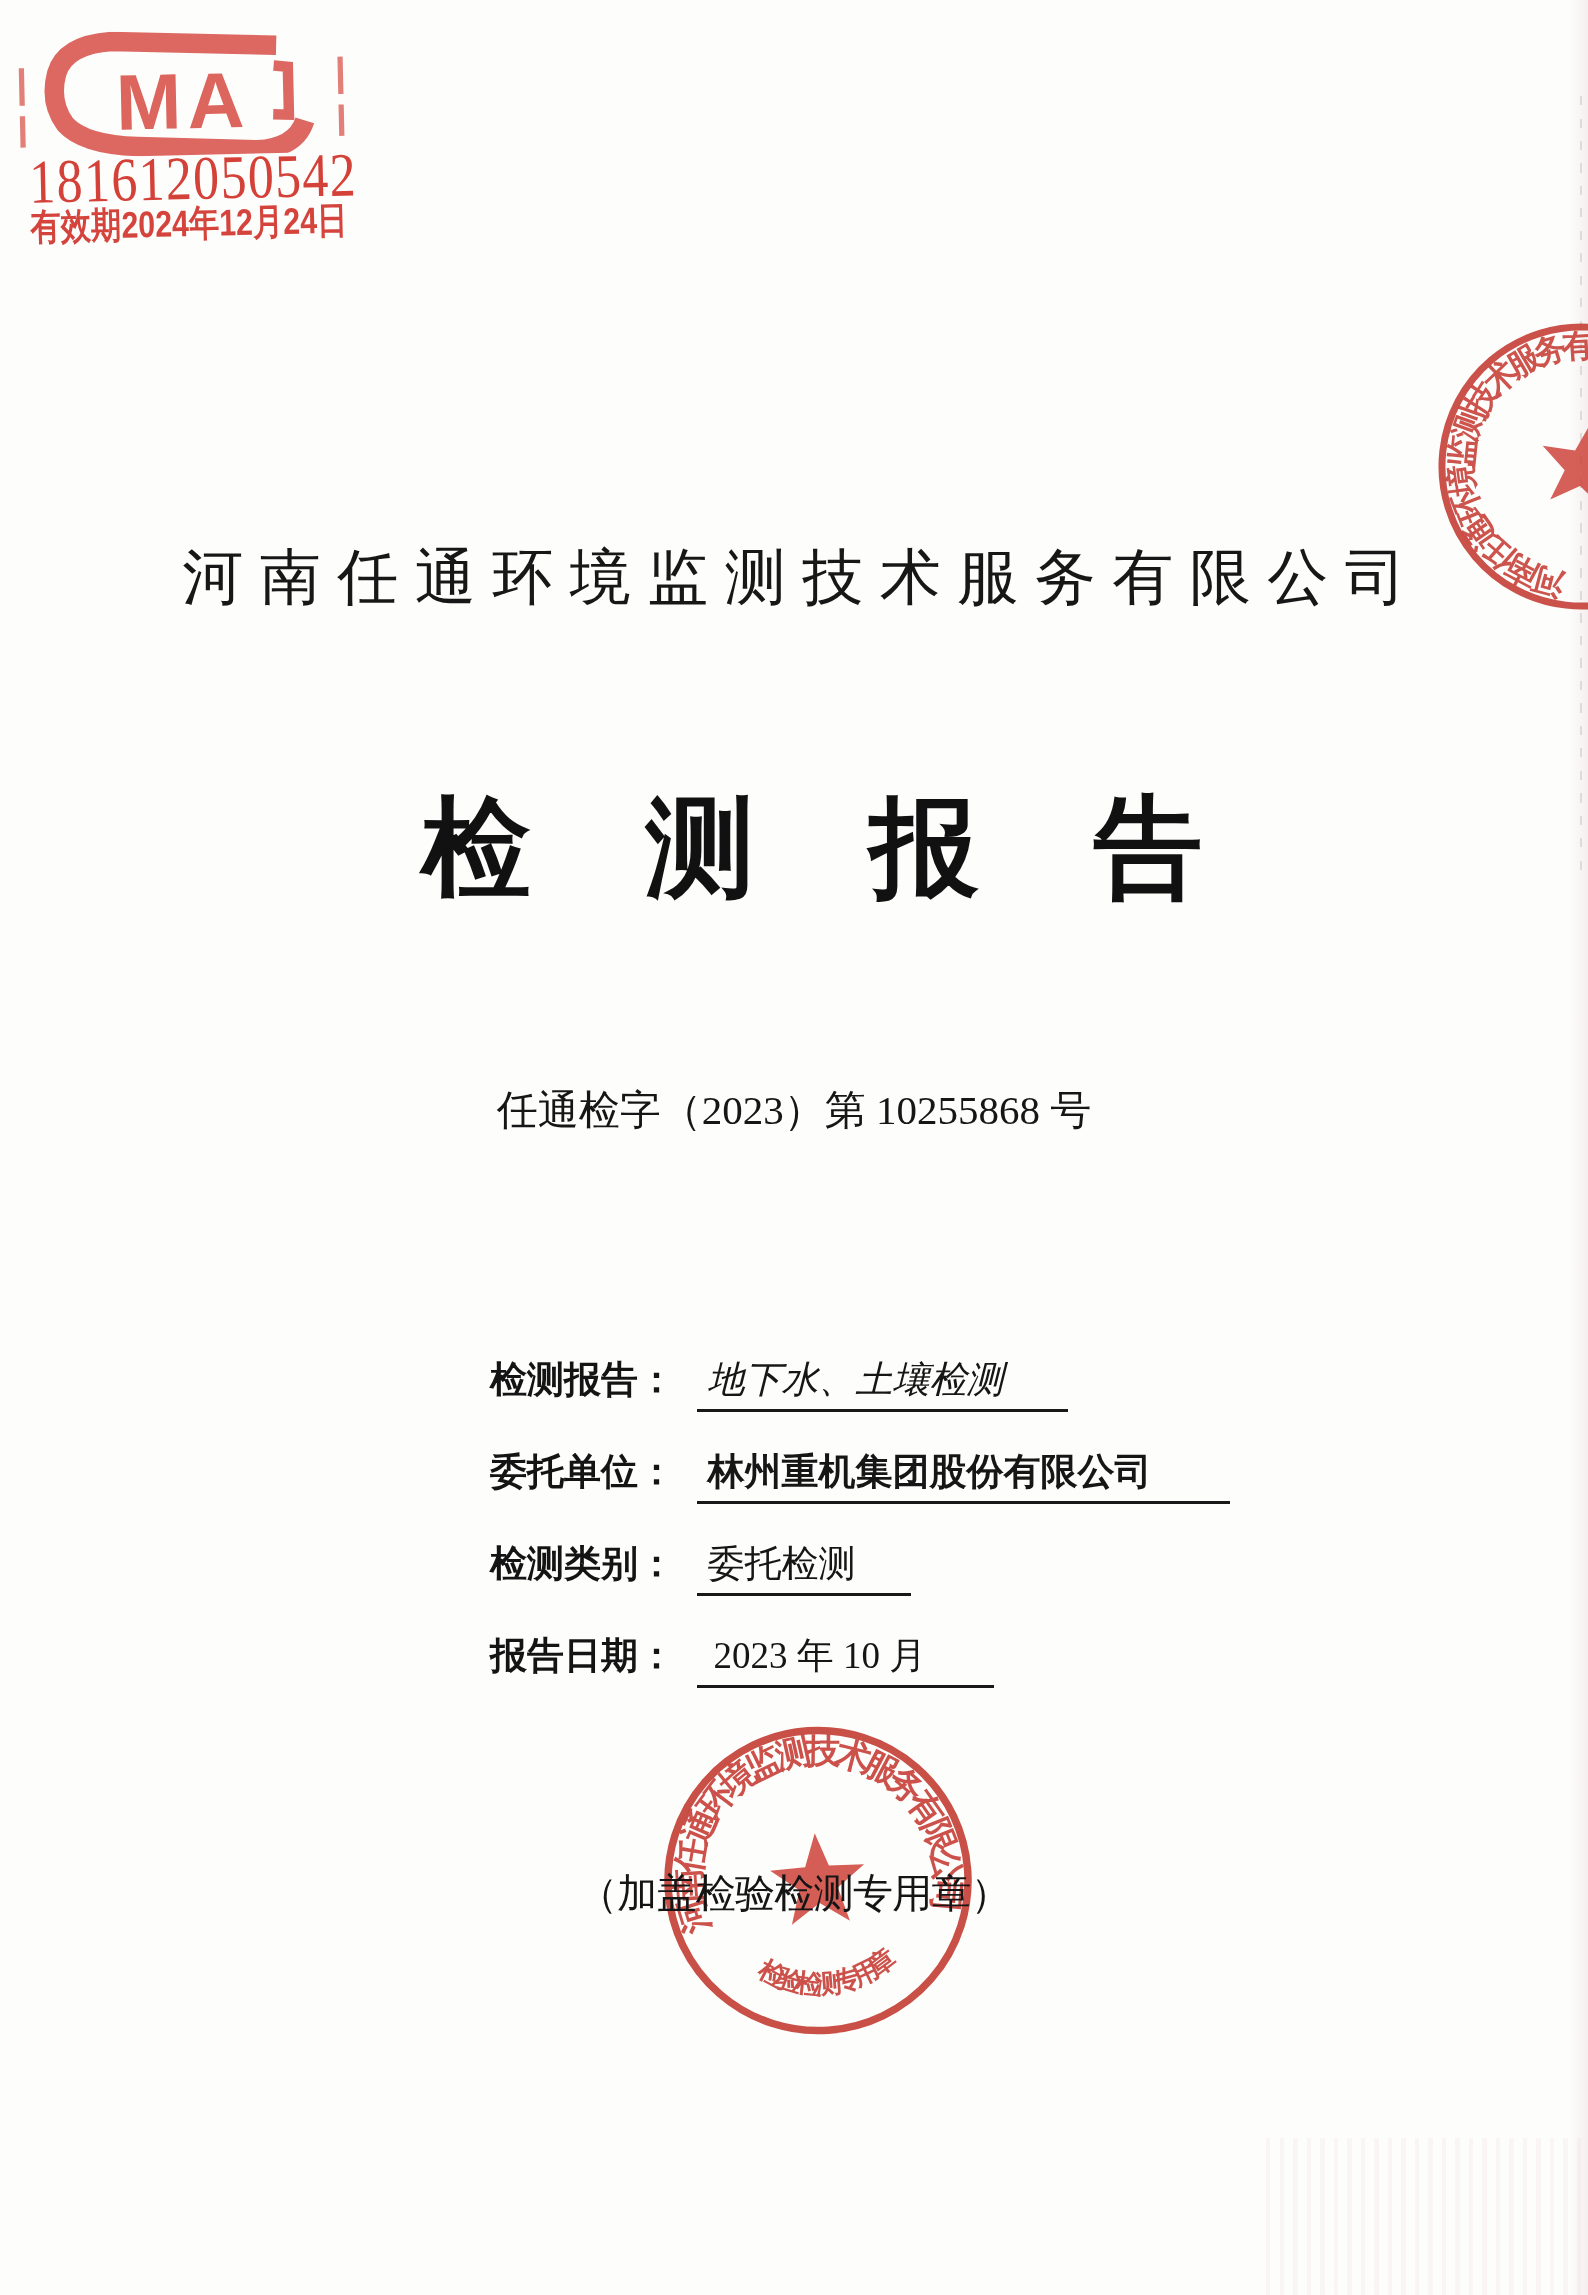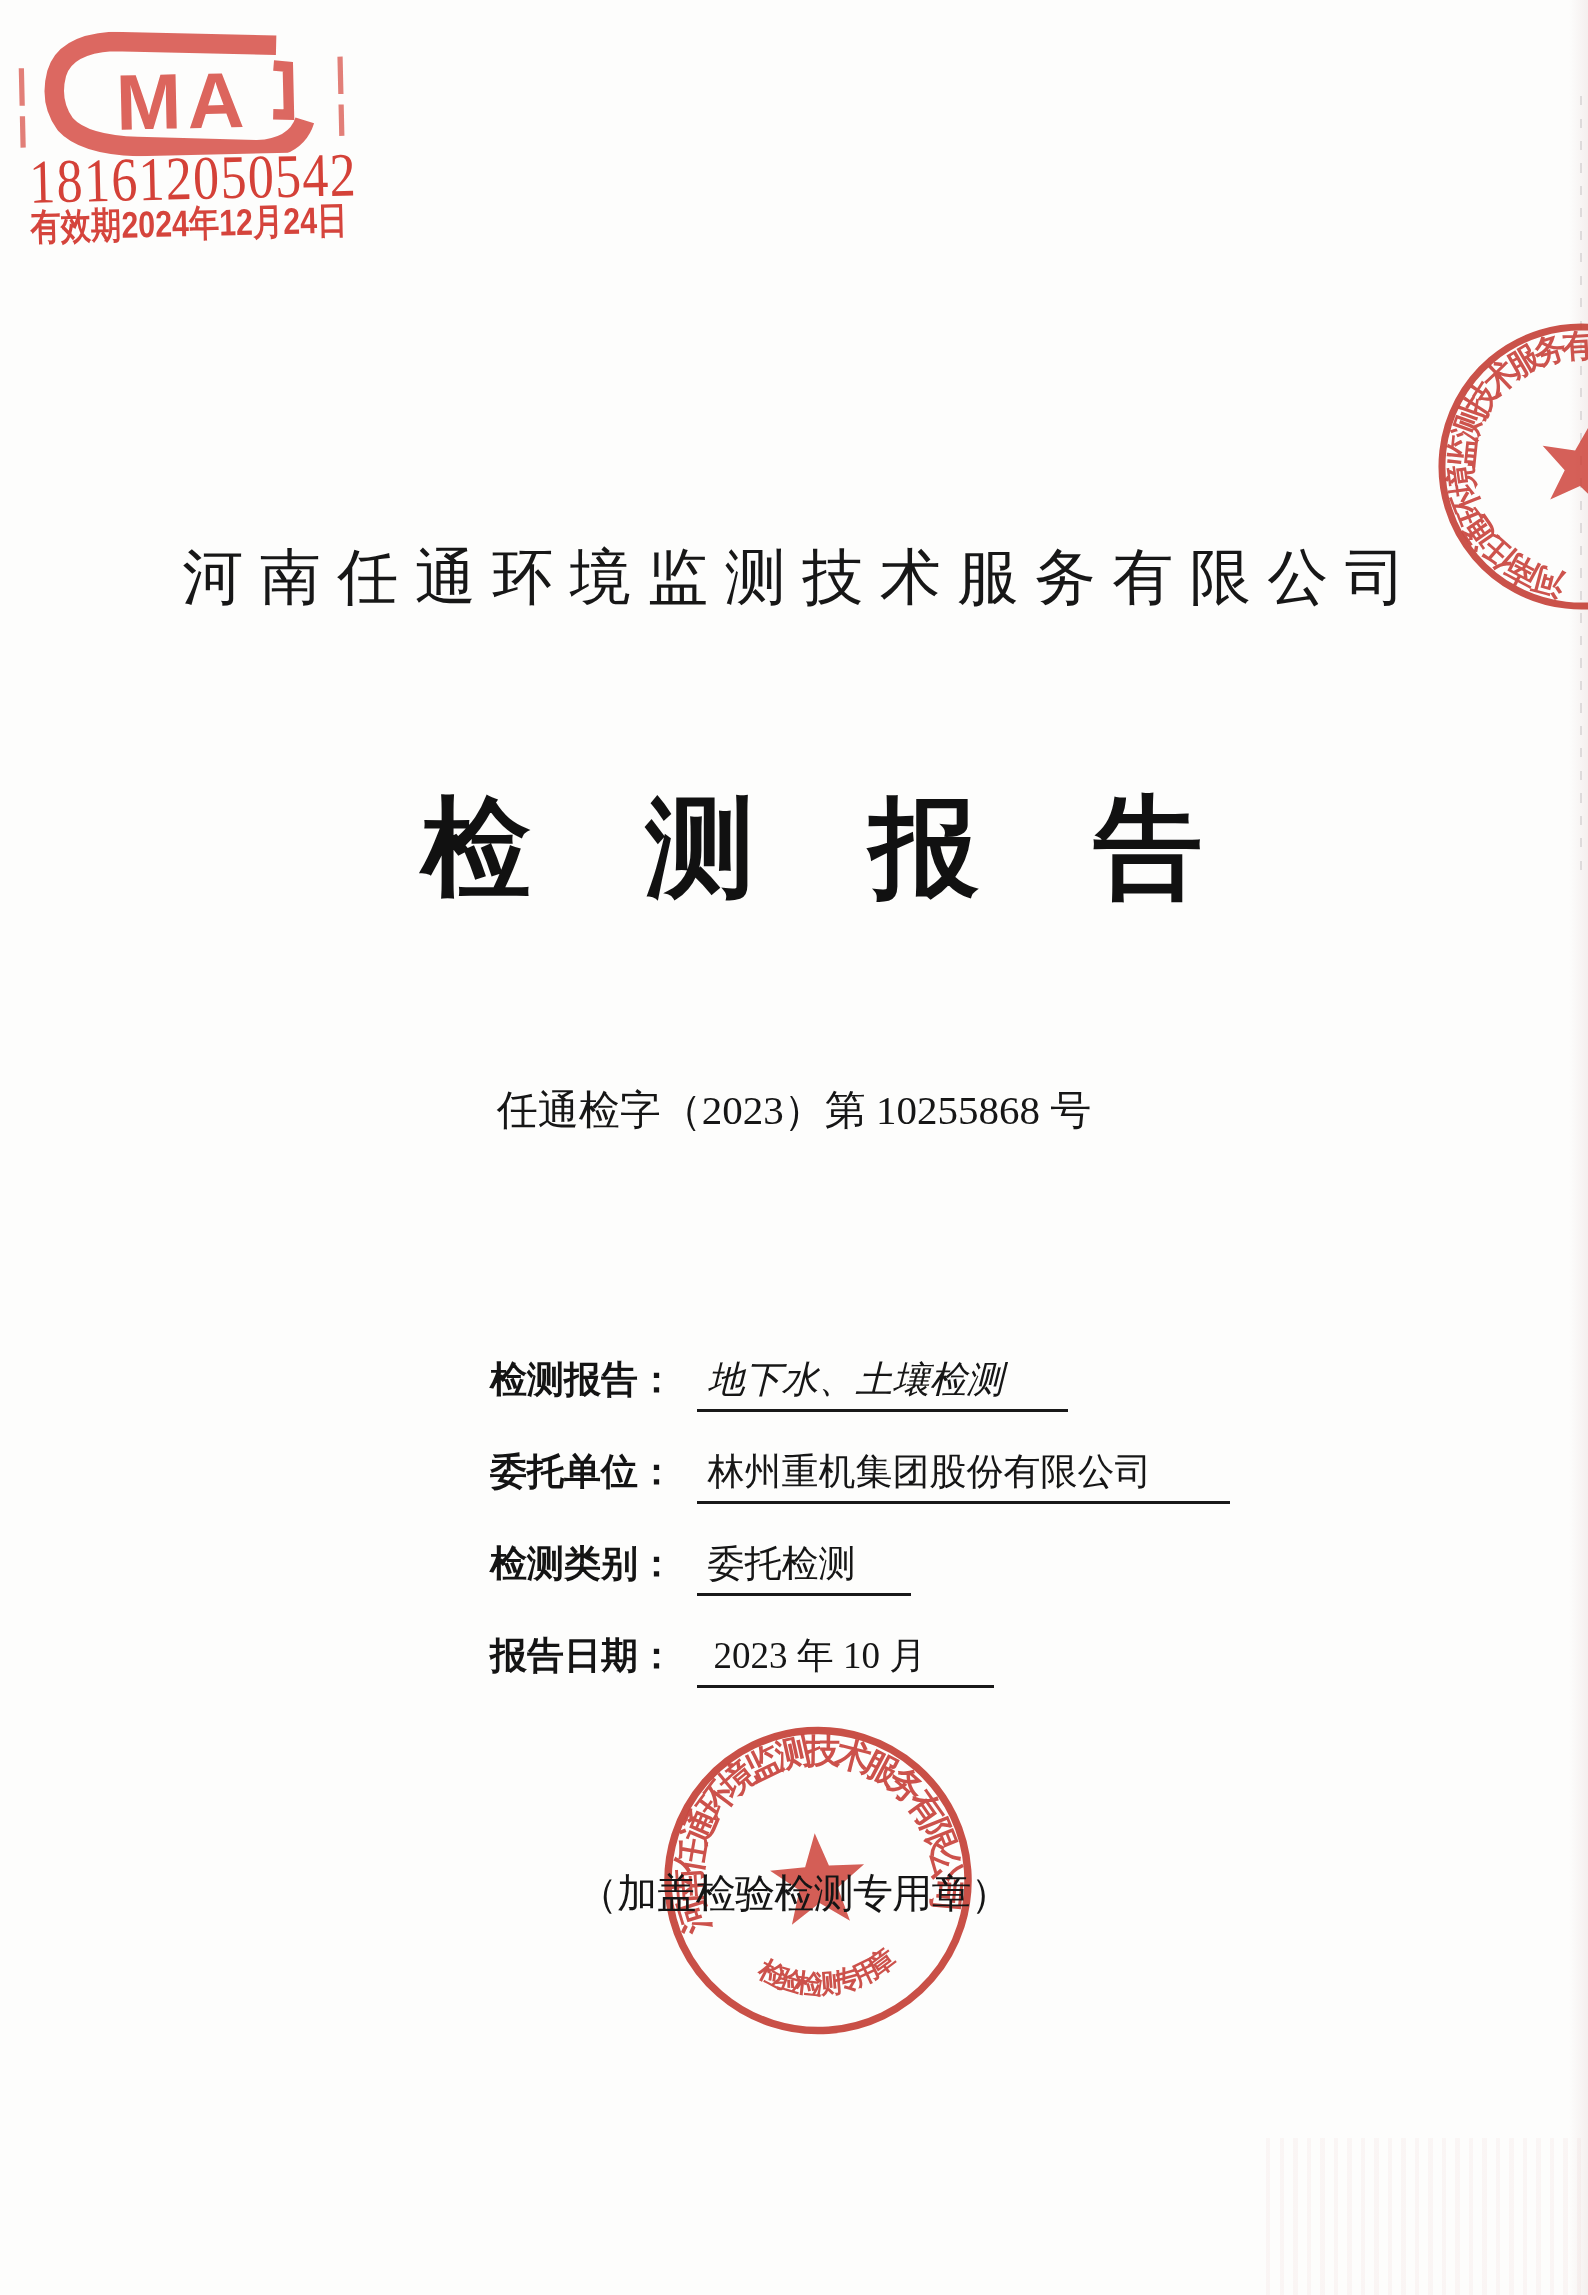--- a/index.html
+++ b/index.html
@@ -63,21 +63,21 @@
   .field-label{
     flex:none;width:207px;font-size:37px;font-weight:700;line-height:1.2;
     font-family:"Liberation Sans","DejaVu Sans",sans-serif;color:#141414;
     white-space:nowrap;
   }
   .field-value{
     font-size:37px;line-height:1.2;color:#161616;white-space:nowrap;
     border-bottom:3px solid #191919;padding:0 19.5px 6.7px 10.5px;
   }
   .fv-1{min-width:341px;font-style:italic;}
-  .fv-2{min-width:503px;}
+  .fv-2{min-width:503px;font-weight:bold;}
   .fv-3{min-width:184px;}
   .fv-4{min-width:261px;padding-left:16.5px;}
 
   
   .seal-note{
     position:absolute;left:0;right:0;top:1871px;z-index:5;
     text-align:center;font-size:40px;line-height:1.15;letter-spacing:-0.7px;
     color:#151515;white-space:nowrap;
   }
 

